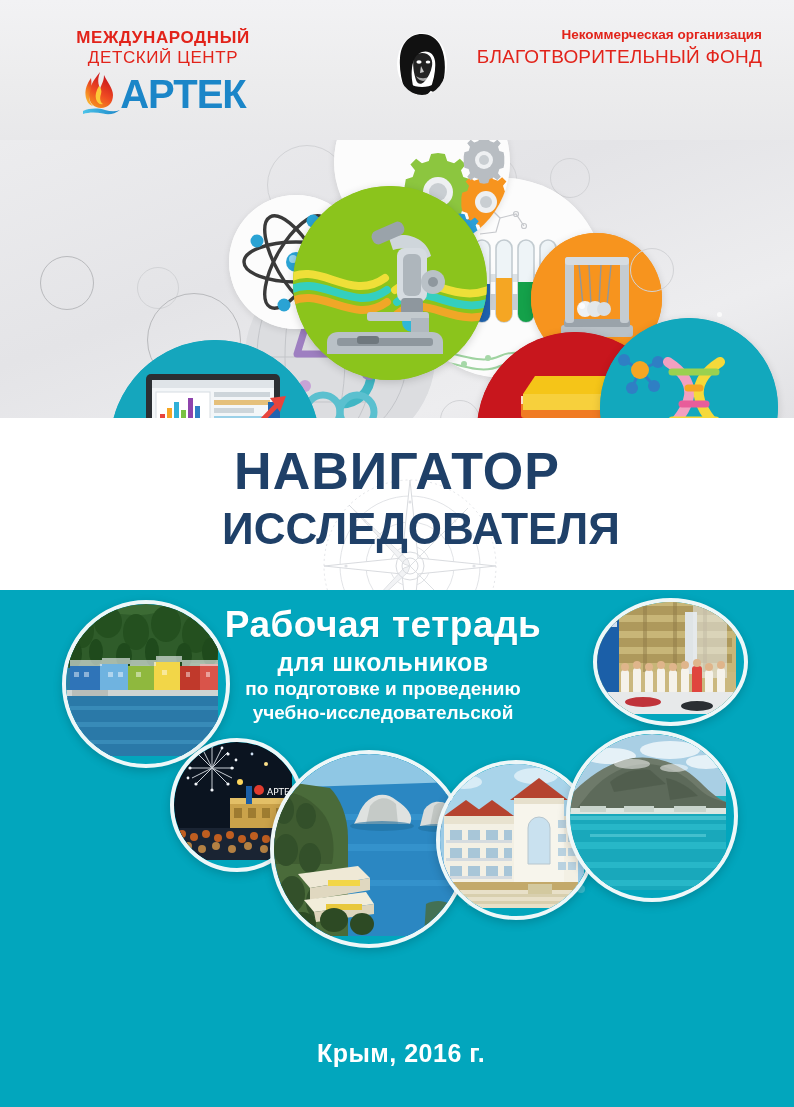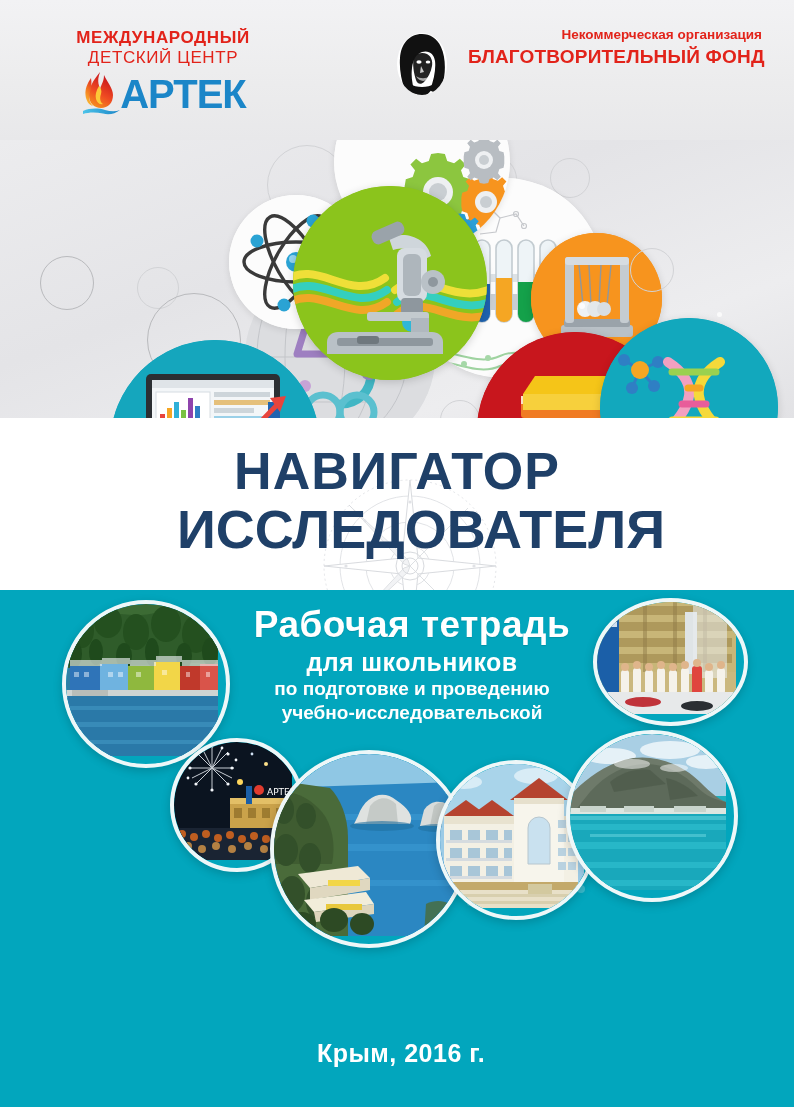--- a/index.html
+++ b/index.html
@@ -15,21 +15,21 @@
   .artek-l1{color:#e2231a;font-weight:bold;font-size:17px;letter-spacing:.6px;line-height:20px;white-space:nowrap;}
   .artek-l2{color:#e2231a;font-weight:normal;font-size:17px;letter-spacing:.6px;line-height:20px;white-space:nowrap;}
   .artek-wordrow{display:flex;align-items:center;justify-content:center;margin-top:2px;}
   .artek-word{color:#1b86c8;font-weight:bold;font-size:40px;letter-spacing:-1px;line-height:42px;}
   .flame-wrap{position:relative;width:42px;height:48px;margin-right:-2px;}
 
   .logo-mend{position:absolute;left:392px;top:26px;width:370px;}
   .mend-portrait{position:absolute;left:0px;top:6px;width:60px;height:64px;}
   .mend-text{position:absolute;left:76px;top:0;width:294px;text-align:right;}
   .mend-l1{color:#e2231a;font-weight:bold;font-size:13.5px;line-height:18px;white-space:nowrap;}
-  .mend-l2{color:#e2231a;font-weight:bold;font-size:19px;line-height:25px;letter-spacing:.2px;white-space:nowrap;}
+  .mend-l2{color:#e2231a;font-weight:normal;font-size:19px;line-height:25px;letter-spacing:.2px;white-space:nowrap;}
   .mend-l3{color:#e2231a;font-weight:bold;font-size:19px;line-height:25px;letter-spacing:.2px;white-space:nowrap;}
 
   
   .collage{position:absolute;left:0;top:140px;width:794px;height:278px;
     background:linear-gradient(160deg,#ececee 0%,#e4e4e7 40%,#ededef 75%,#e2e2e5 100%);
     overflow:hidden;}
   .collage .bubble{position:absolute;border-radius:50%;}
   .ring{position:absolute;border-radius:50%;border:1.4px solid #b9babd;background:transparent;}
   .ring.soft{border-color:#d2d3d6;}
   .c-white{background:#fcfcfc;box-shadow:0 2px 7px rgba(0,0,0,.10);}
@@ -38,25 +38,25 @@
   .c-orange{background:#f7941e;box-shadow:0 2px 8px rgba(0,0,0,.14);}
   .c-red{background:#c8161d;box-shadow:0 2px 8px rgba(0,0,0,.14);}
   .c-teal2{background:#12a8bd;box-shadow:0 2px 8px rgba(0,0,0,.14);}
   .c-grey{background:#dddee1;}
 
   
   .titleband{position:absolute;left:0;top:418px;width:794px;height:196px;background:#ffffff;}
   .compass{position:absolute;left:322px;top:60px;width:176px;height:176px;opacity:.55;}
   .title{position:absolute;left:0;top:24px;width:794px;text-align:center;
     color:#1f4068;font-weight:bold;font-size:52px;line-height:58px;letter-spacing:1px;}
-  .title .l2{font-size:54px;letter-spacing:0px;margin-left:48px;}
+  .title .l2{font-size:44px;letter-spacing:0px;margin-left:48px;}
 
   
   .tealband{position:absolute;left:0;top:590px;width:794px;height:517px;background:#02a6bd;overflow:hidden;}
-  .subwrap{position:absolute;left:202px;top:13px;width:420px;text-align:center;color:#ffffff;}
+  .subwrap{position:absolute;left:173px;top:13px;width:420px;text-align:center;color:#ffffff;}
   .sub1{font-weight:bold;font-size:37px;line-height:44px;letter-spacing:.5px;text-shadow:0 1px 1px rgba(0,0,0,.12);}
   .sub2{font-weight:bold;font-size:25px;line-height:30px;letter-spacing:.4px;}
   .sub3{font-weight:bold;font-size:19px;line-height:24px;}
   .sub4{font-weight:bold;font-size:19px;line-height:24px;}
   .sub5{font-weight:bold;font-size:19px;line-height:24px;}
   .place{position:absolute;left:4px;top:449px;width:794px;text-align:center;color:#ffffff;
     font-weight:bold;font-size:25px;letter-spacing:.5px;}
 
   .photo{position:absolute;border-radius:50%;overflow:hidden;
     border:4px solid #eef7f8;box-shadow:0 3px 10px rgba(0,0,0,.18);}

